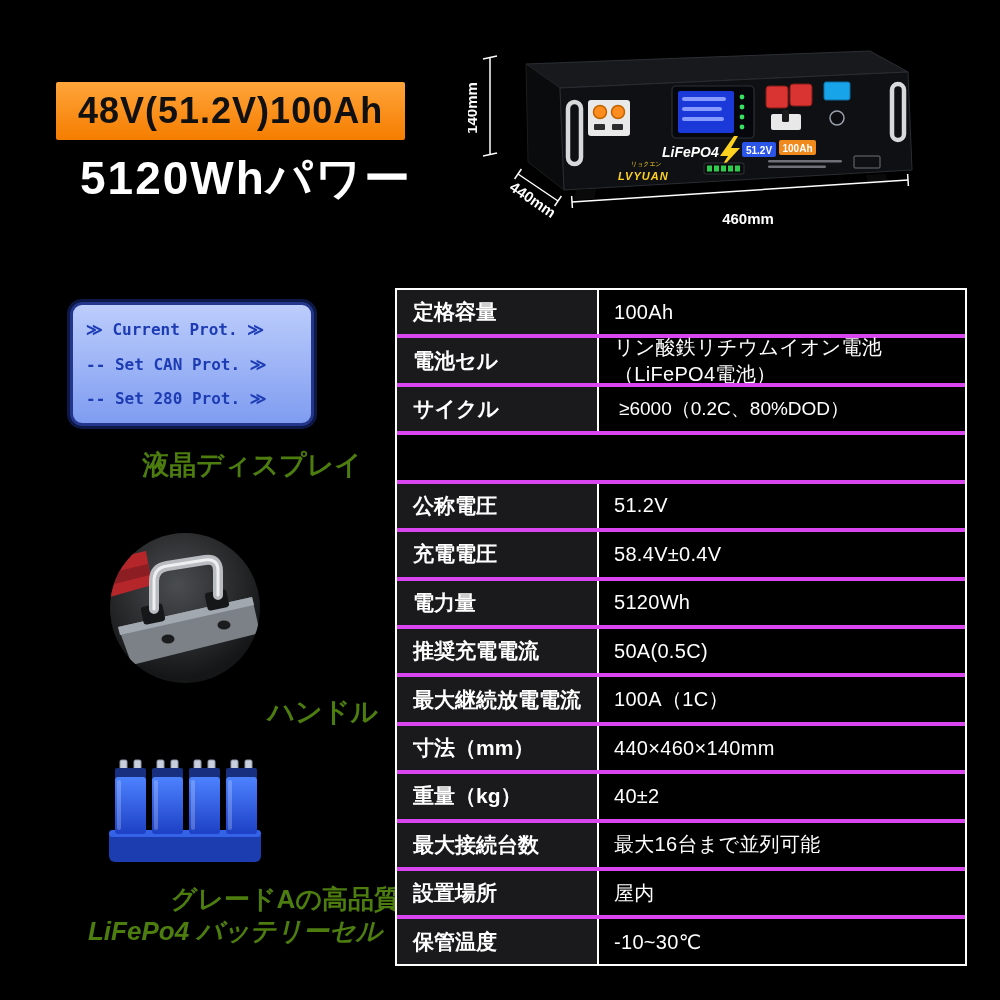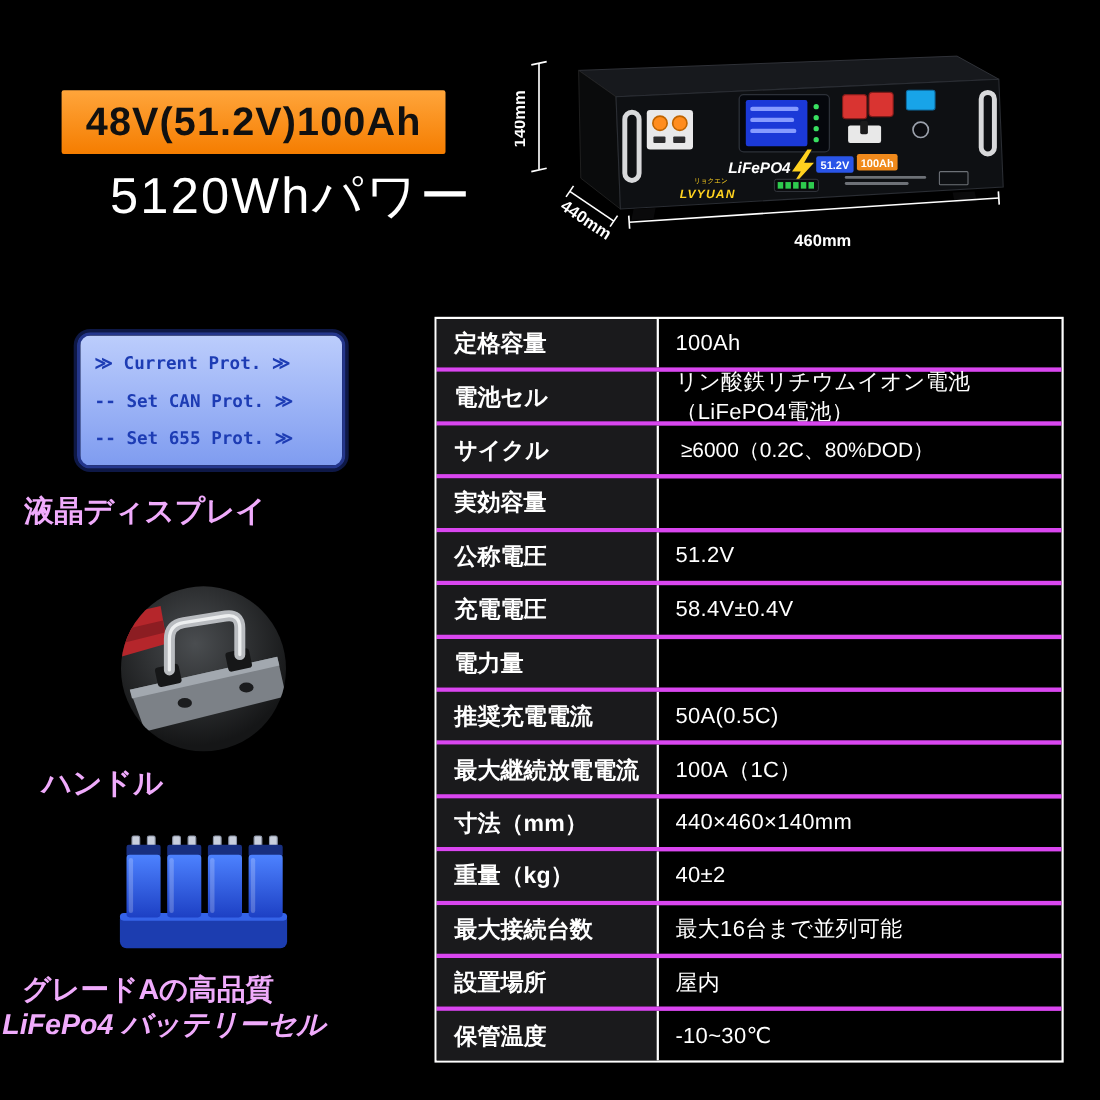--- a/index.html
+++ b/index.html
@@ -11,22 +11,22 @@
   }
 
   
   .badge {
     position:absolute; left:56px; top:82px;
     background:linear-gradient(180deg,#ffa53b,#f57d00);
     color:#101010; font-size:36px; font-weight:800;
     padding:8px 22px; border-radius:2px; letter-spacing:1px;
   }
   .headline {
-    position:absolute; left:100px; top:148px;
-    font-size:46px; font-weight:400; letter-spacing:2px; color:#fff;
+    position:absolute; left:80px; top:148px;
+    font-size:46px; font-weight:700; letter-spacing:2px; color:#fff;
   }
 
   
   .product-wrap { position:absolute; left:468px; top:44px; width:470px; height:195px; }
   .dimtext { font-size:15px; font-weight:700; fill:#fff; font-family:"Liberation Sans",sans-serif; }
   .serieslbl { font-size:14px; font-weight:700; font-style:italic; fill:#fff; font-family:"Liberation Sans",sans-serif; }
   .minibadge { font-size:10px; font-weight:700; fill:#fff; font-family:"Liberation Sans",sans-serif; }
   .brandlbl { font-size:11px; font-weight:700; font-style:italic; fill:#ffd21f; letter-spacing:1px; font-family:"Liberation Sans",sans-serif; }
   .brandsub { font-size:6px; fill:#ffd21f; font-family:"Liberation Sans",sans-serif; }
 
@@ -37,21 +37,21 @@
     background:linear-gradient(180deg,#bccdfc,#7f9cf0);
     border:3px solid #24368c;
     box-shadow:0 0 0 3px rgba(40,70,200,.35);
     padding:15px 13px;
     display:flex; flex-direction:column; justify-content:space-between;
   }
   .lcd-line {
     font-family:"DejaVu Sans Mono","Liberation Mono",monospace;
     font-weight:700; color:#1d3cb4; font-size:16px; white-space:pre;
   }
-  .feature-label { position:absolute; text-align:left; font-weight:800; color:#f0abfc; }
+  .feature-label { position:absolute; text-align:right; font-weight:800; color:#4d7c0f; }
   .lcd-caption   { left:22px; top:447px; width:340px; font-size:27px; }
   .handle-caption{ left:38px; top:694px; width:340px; font-size:27px; }
   .cells-caption1{ left:20px;  top:882px; width:380px; font-size:26px; }
   .cells-caption2{ left:2px;  top:914px; width:380px; font-size:26px;font-style:italic; }
 
   
   .handle-photo {
     position:absolute; left:110px; top:533px; width:150px; height:150px;
     border-radius:50%; overflow:hidden;
     background:radial-gradient(circle at 45% 35%, #4a4d50, #151617 72%);
@@ -177,21 +177,21 @@
         <line x1="103.6" y1="152" x2="104.4" y2="164"></line>
         <line x1="439.6" y1="130" x2="440.4" y2="142"></line>
       </g>
       <text class="dimtext" x="280" y="180" text-anchor="middle">460mm</text>
     </svg>
   </div>
 
   <div class="lcd">
     <div class="lcd-line">≫ Current Prot. ≫</div>
     <div class="lcd-line">-- Set CAN Prot. ≫</div>
-    <div class="lcd-line">-- Set 655 Prot. ≫</div>
+    <div class="lcd-line">-- Set 280 Prot. ≫</div>
   </div>
   <div class="feature-label lcd-caption">液晶ディスプレイ</div>
 
   <div class="handle-photo">
     <svg width="150" height="150" viewBox="0 0 150 150">
       <g>
         <polygon points="0,26 36,18 42,52 0,64" fill="#b5262b"></polygon>
         <polygon points="0,40 38,31 40,42 0,52" fill="#8c1d22"></polygon>
       </g>
       <g>
@@ -264,32 +264,32 @@
     </div>
     <div class="spec-row">
       <div class="spec-label">電池セル</div>
       <div class="spec-value">リン酸鉄リチウムイオン電池（LiFePO4電池）</div>
     </div>
     <div class="spec-row">
       <div class="spec-label">サイクル</div>
       <div class="spec-value">≥6000（0.2C、80%DOD）</div>
     </div>
     <div class="spec-row">
-      <div class="spec-label">実効容量</div>
     </div>
     <div class="spec-row">
       <div class="spec-label">公称電圧</div>
       <div class="spec-value">51.2V</div>
     </div>
     <div class="spec-row">
       <div class="spec-label">充電電圧</div>
       <div class="spec-value">58.4V±0.4V</div>
     </div>
     <div class="spec-row">
       <div class="spec-label">電力量</div>
+      <div class="spec-value">5120Wh</div>
     </div>
     <div class="spec-row">
       <div class="spec-label">推奨充電電流</div>
       <div class="spec-value">50A(0.5C)</div>
     </div>
     <div class="spec-row">
       <div class="spec-label">最大継続放電電流</div>
       <div class="spec-value">100A（1C）</div>
     </div>
     <div class="spec-row">

